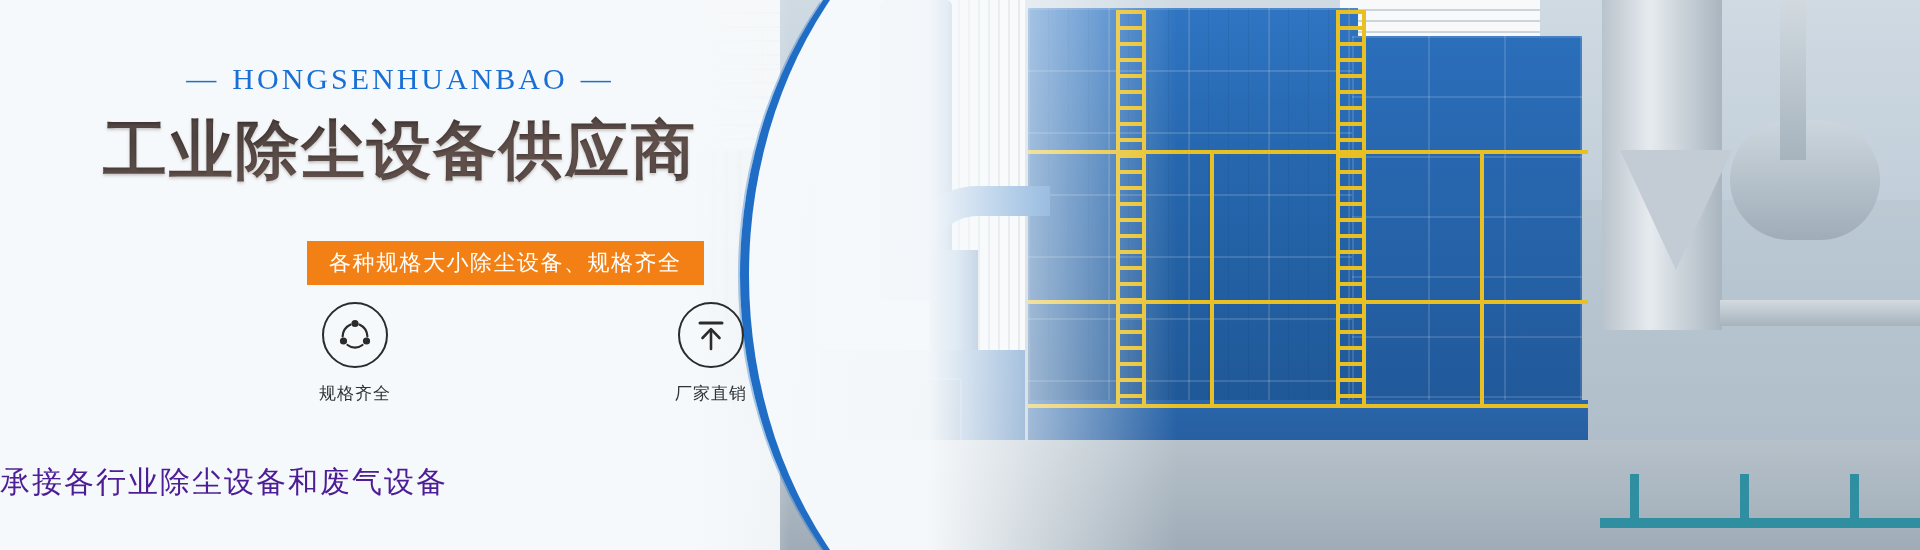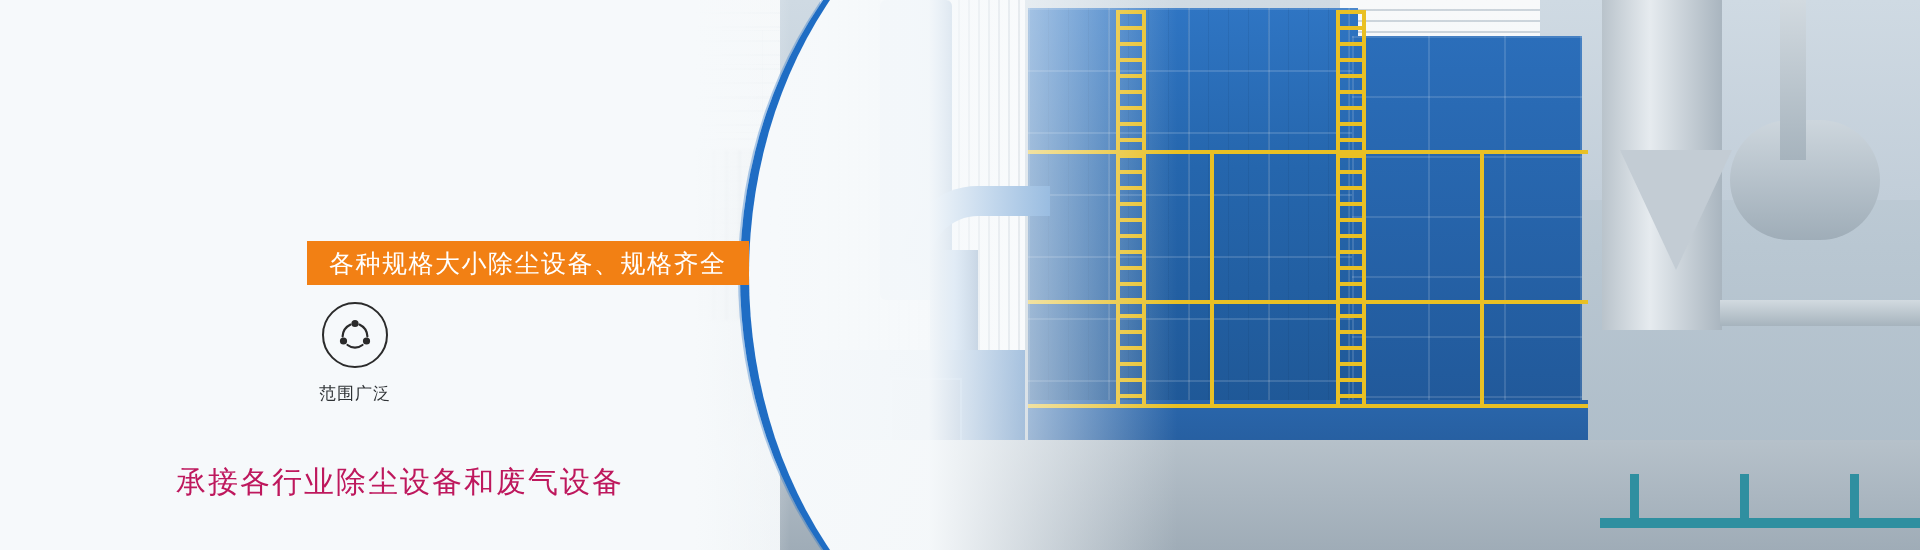--- a/index.html
+++ b/index.html
@@ -155,33 +155,33 @@
   .headline { position:absolute; left:0; top:107px; width:800px; text-align:center;
     font-family:"DejaVu Sans","Liberation Sans",sans-serif;
     font-size:64px; font-weight:bold; letter-spacing:2px; white-space:nowrap;
     background:linear-gradient(175deg,#4b3c38 0%,#3a2f2c 30%,#54423d 58%,#3b302d 100%);
     -webkit-background-clip:text; background-clip:text; color:transparent;
     text-shadow:0 2px 3px rgba(120,110,105,.35); }
 
   .orange-bar { position:absolute; left:307px; top:241px; height:44px;
     background:#f28014; padding:0 22px; display:flex; align-items:center;
     white-space:nowrap; }
-  .orange-bar span { color:#ffffff; font-size:25px; letter-spacing:1.5px;
+  .orange-bar span { color:#ffffff; font-size:22px; letter-spacing:1.5px;
     font-family:"DejaVu Sans","Liberation Sans",sans-serif; }
 
   .features { position:absolute; left:303px; top:302px; width:460px;
     display:flex; justify-content:space-between; }
   .feature { width:104px; display:flex; flex-direction:column; align-items:center; }
   .circle { width:66px; height:66px; border:2px solid #2b2b2b; border-radius:50%;
     display:flex; align-items:center; justify-content:center; background:transparent; }
   .feat-label { margin-top:14px; font-size:17px; color:#2f3336; letter-spacing:1px;
     font-family:"DejaVu Sans","Liberation Sans",sans-serif; white-space:nowrap; }
 
-  .tagline { position:absolute; left:0; top:462px; width:800px; text-align:center;
-    font-size:30px; color:#be185d; letter-spacing:2px; white-space:nowrap;
+  .tagline { position:absolute; left:0; top:462px; width:800px; 
+    font-size:30px; color:#4c1d95; letter-spacing:2px; white-space:nowrap;
     font-family:"DejaVu Sans","Liberation Sans",sans-serif; font-weight:500; }
 </style>
 </head>
 <body>
 
 <div class="banner">
 
   <div class="bg-left">
     <div class="siding2"></div>
     <div class="siding"></div>
@@ -245,43 +245,57 @@
     <div class="fence-p" style="left:850px;"></div>
     <div class="fence-p" style="left:960px;"></div>
     <div class="fence-p" style="left:1070px;"></div>
   </div>
 
   <div class="arc-mask"></div>
   <div class="arc"></div>
 
   <div class="content">
 
-
+    <div class="eyebrow">
+      <span class="dash">—</span><span>HONGSENHUANBAO</span><span class="dash">—</span>
+    </div>
+
+    <div class="headline">工业除尘设备供应商</div>
 
     <div class="orange-bar">
       <span>各种规格大小除尘设备、规格齐全</span>
     </div>
 
     <div class="features">
 
       <div class="feature">
         <div class="circle">
           <svg width="38" height="38" viewBox="0 0 38 38">
             <circle cx="19" cy="7.5" r="3.6" fill="#2b2b2b"></circle>
             <circle cx="7.5" cy="25" r="3.6" fill="#2b2b2b"></circle>
             <circle cx="30.5" cy="25" r="3.6" fill="#2b2b2b"></circle>
             <path d="M6.6 20.4 A14 14 0 0 1 14.6 8.6" stroke="#2b2b2b" stroke-width="2.2" fill="none" stroke-linecap="round"></path>
             <path d="M23.4 8.6 A14 14 0 0 1 31.4 20.4" stroke="#2b2b2b" stroke-width="2.2" fill="none" stroke-linecap="round"></path>
             <path d="M11.5 29 A12 12 0 0 0 26.5 29" stroke="#2b2b2b" stroke-width="2.2" fill="none" stroke-linecap="round"></path>
           </svg>
         </div>
-        <div class="feat-label">范围广泛</div>
+        <div class="feat-label">规格齐全</div>
       </div>
 
 
 
+      <div class="feature">
+        <div class="circle">
+          <svg width="36" height="36" viewBox="0 0 36 36">
+            <path d="M7 6 H29" stroke="#2b2b2b" stroke-width="3" stroke-linecap="round"></path>
+            <path d="M18 32 V13" stroke="#2b2b2b" stroke-width="2.6" stroke-linecap="round"></path>
+            <path d="M9.5 21 L18 12.2 L26.5 21" stroke="#2b2b2b" stroke-width="2.6" fill="none" stroke-linecap="round" stroke-linejoin="round"></path>
+          </svg>
+        </div>
+        <div class="feat-label">厂家直销</div>
+      </div>
 
     </div>
 
     <div class="tagline">承接各行业除尘设备和废气设备</div>
 
   </div>
 </div>
 
 </body></html>

